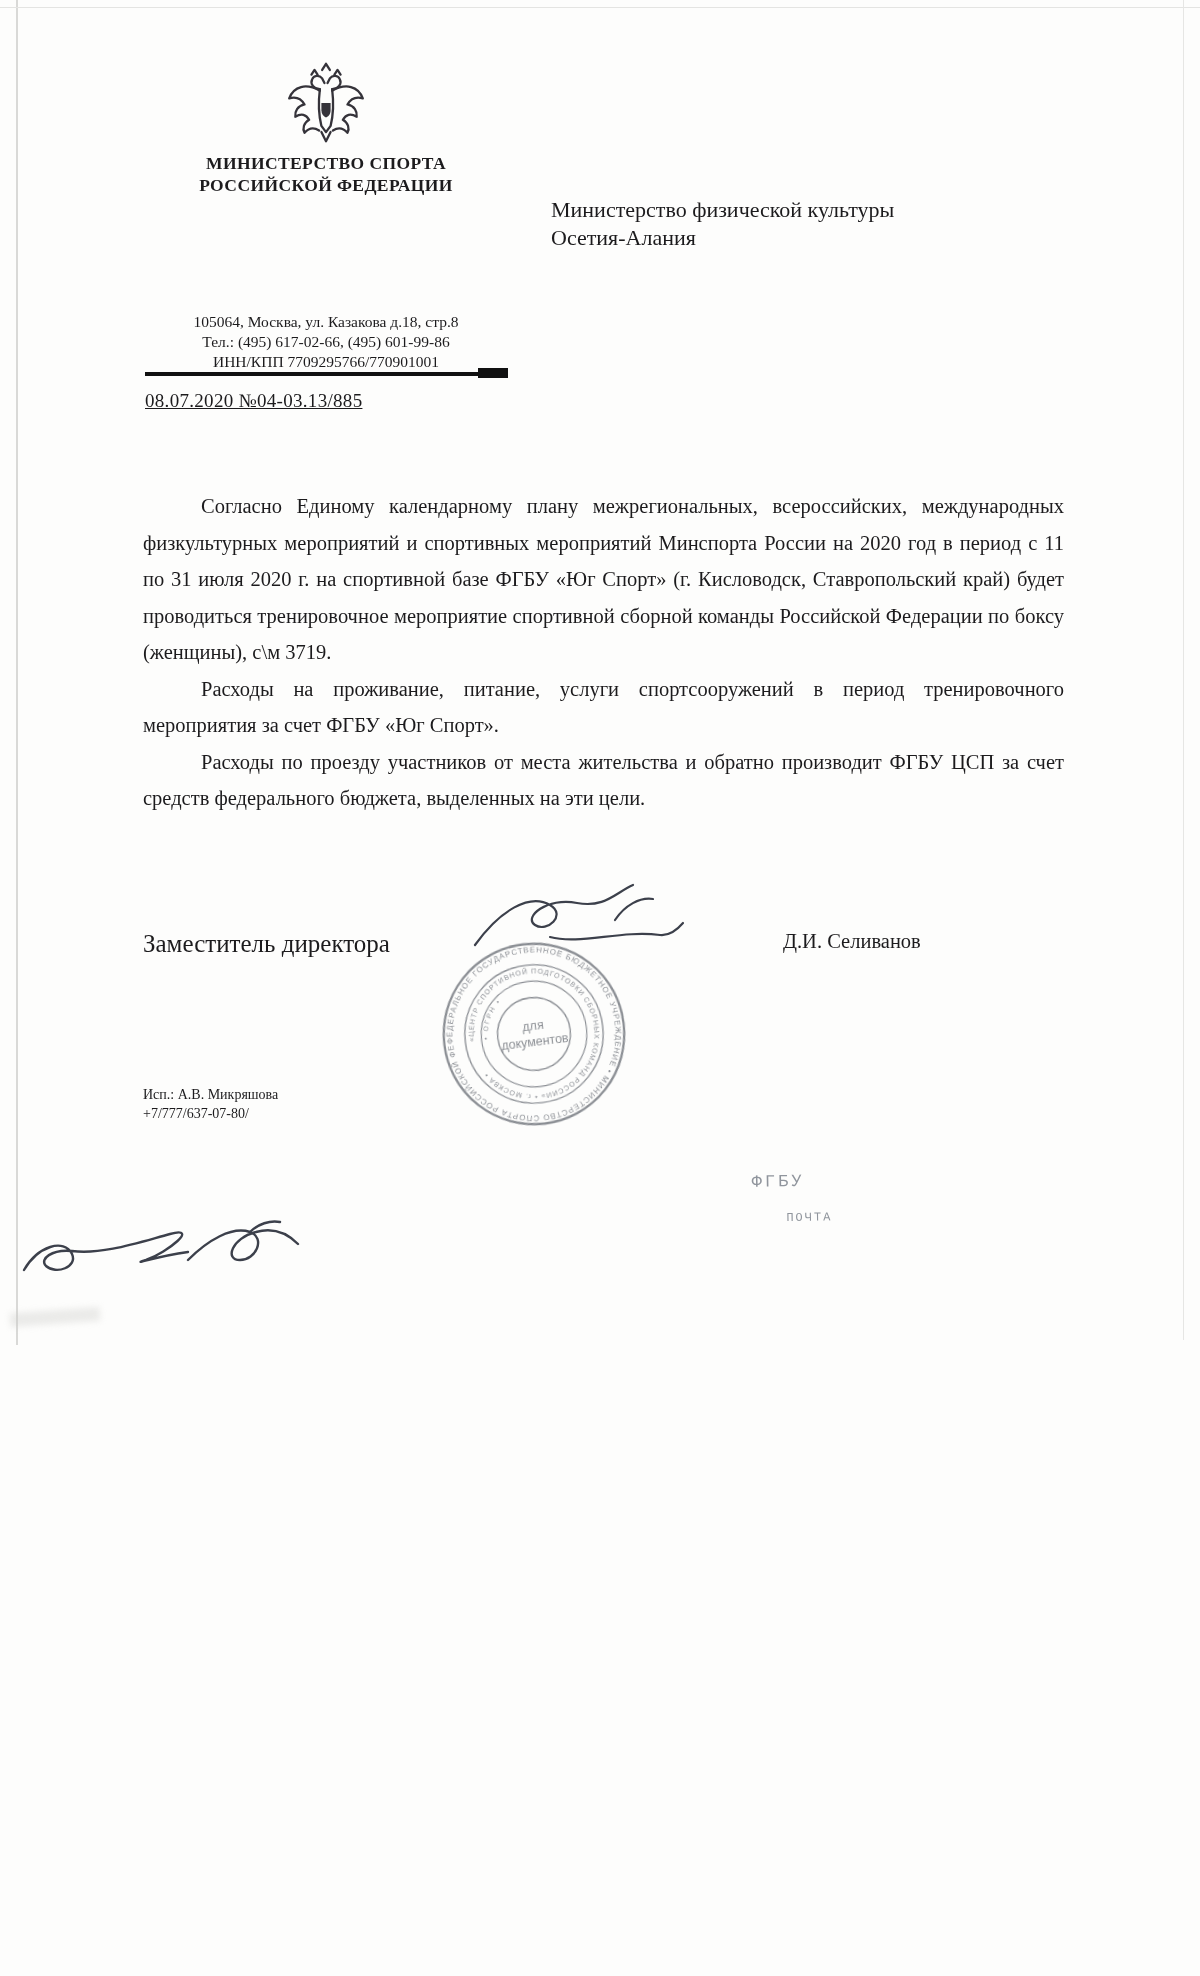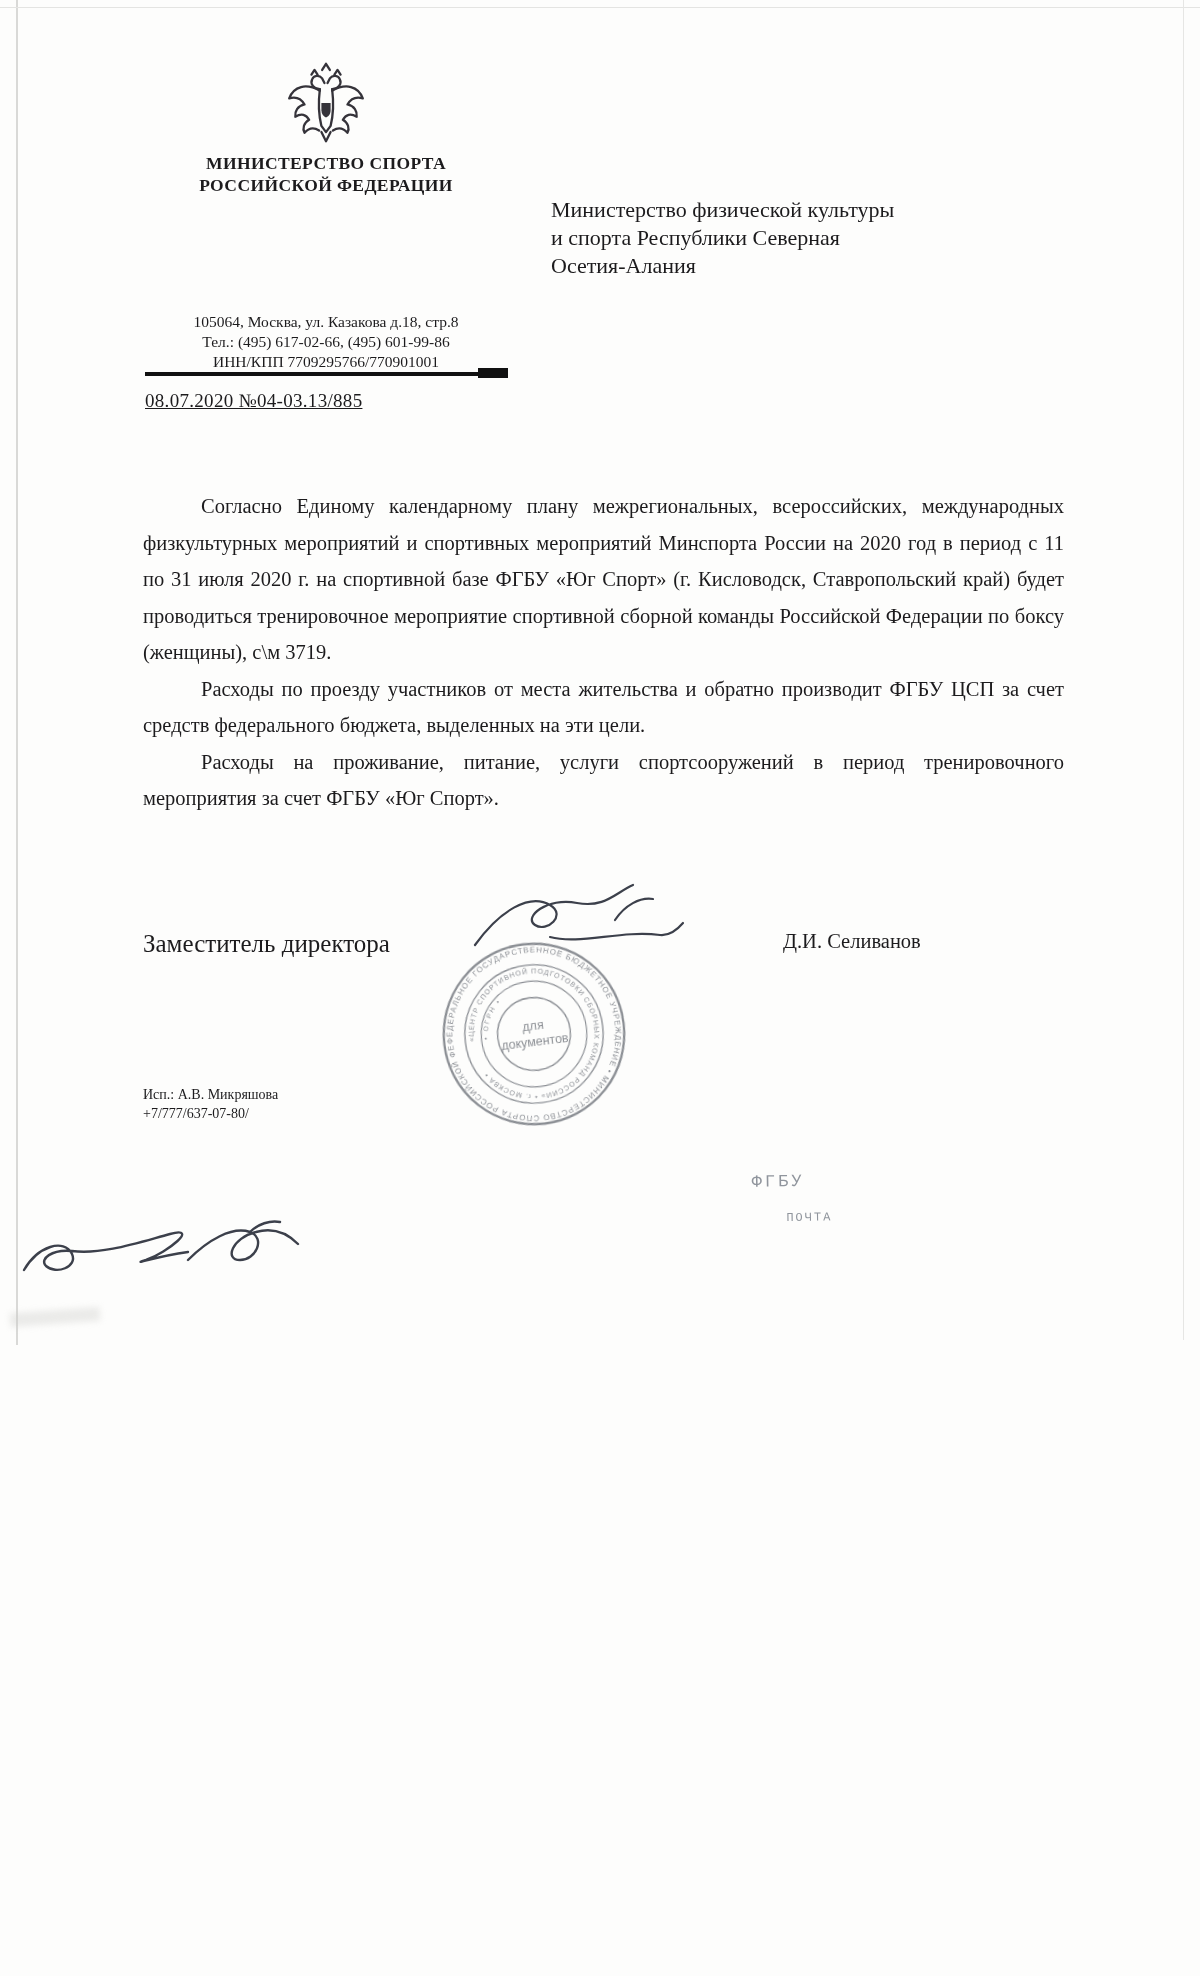--- a/index.html
+++ b/index.html
@@ -91,28 +91,27 @@
     <div>ИНН/КПП 7709295766/770901001</div>
   </div>
 
   <div class="rule"></div>
   <div class="rule-tick"></div>
 
   <div class="refline">08.07.2020 №04-03.13/885</div>
 
   <div class="recipient">
     <div>Министерство физической культуры</div>
-    <div>и спорта Республики Северная</div>
     <div>Осетия-Алания</div>
   </div>
 
   <div class="bodytext">
     <p>Согласно Единому календарному плану межрегиональных, всероссийских, международных физкультурных мероприятий и спортивных мероприятий Минспорта России на 2020 год в период с 11 по 31 июля 2020 г. на спортивной базе ФГБУ «Юг Спорт» (г. Кисловодск, Ставропольский край) будет проводиться тренировочное мероприятие спортивной сборной команды Российской Федерации по боксу (женщины), с\м 3719.</p>
+    <p>Расходы на проживание, питание, услуги спортсооружений в период тренировочного мероприятия за счет ФГБУ «Юг Спорт».</p>
     <p>Расходы по проезду участников от места жительства и обратно производит ФГБУ ЦСП за счет средств федерального бюджета, выделенных на эти цели.</p>
-    <p>Расходы на проживание, питание, услуги спортсооружений в период тренировочного мероприятия за счет ФГБУ «Юг Спорт».</p>
   </div>
 
   <div class="sig-title">Заместитель директора</div>
   <div class="sig-name">Д.И. Селиванов</div>
 
   <svg class="handsig" viewBox="0 0 240 100">
     <g fill="none" stroke="#3c404b" stroke-width="2.2" stroke-linecap="round">
       <path d="M20 70 C45 35 75 18 95 30 C112 40 92 58 80 50 C68 42 92 22 122 28 C150 33 160 18 178 10"></path>
       <path d="M95 62 C125 70 165 55 205 60 C215 61 222 55 228 48"></path>
       <path d="M160 45 C170 30 185 22 198 24"></path>

